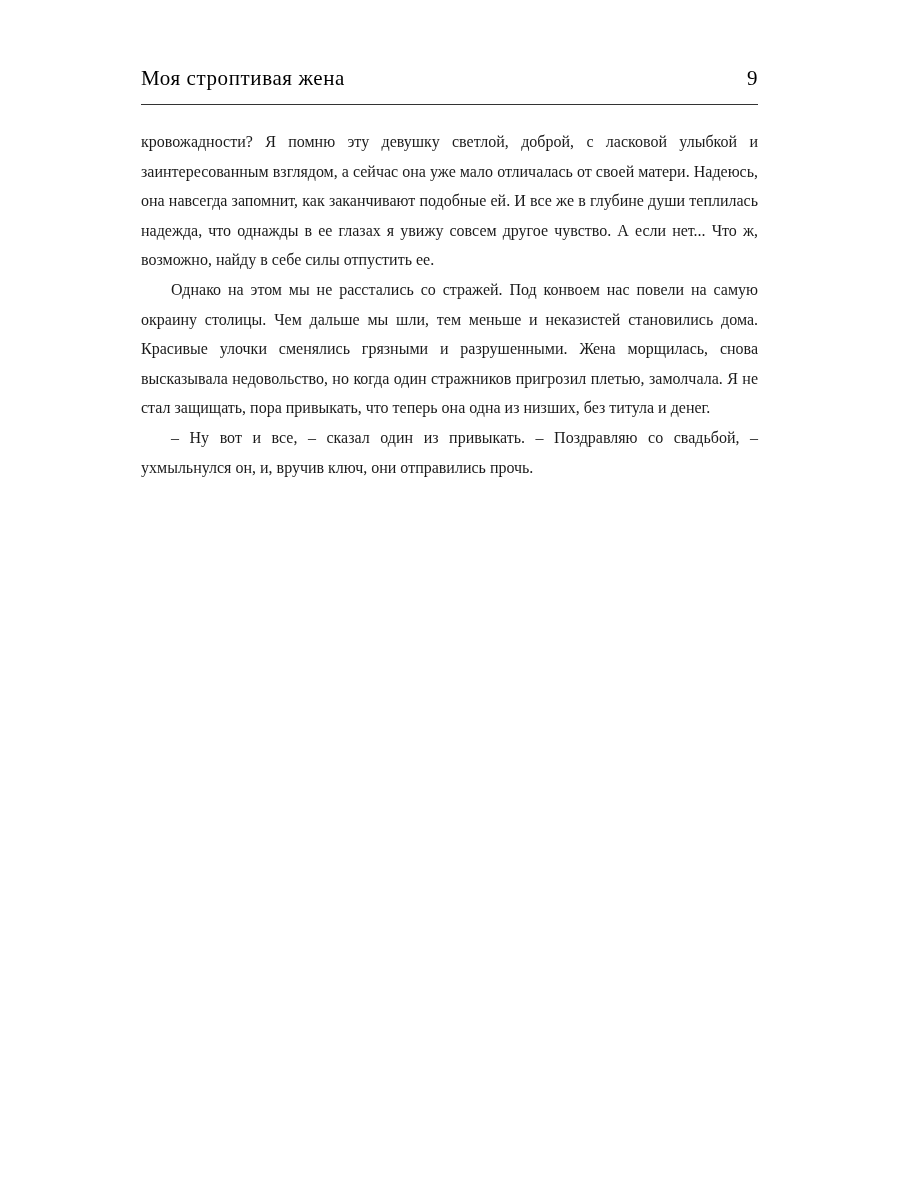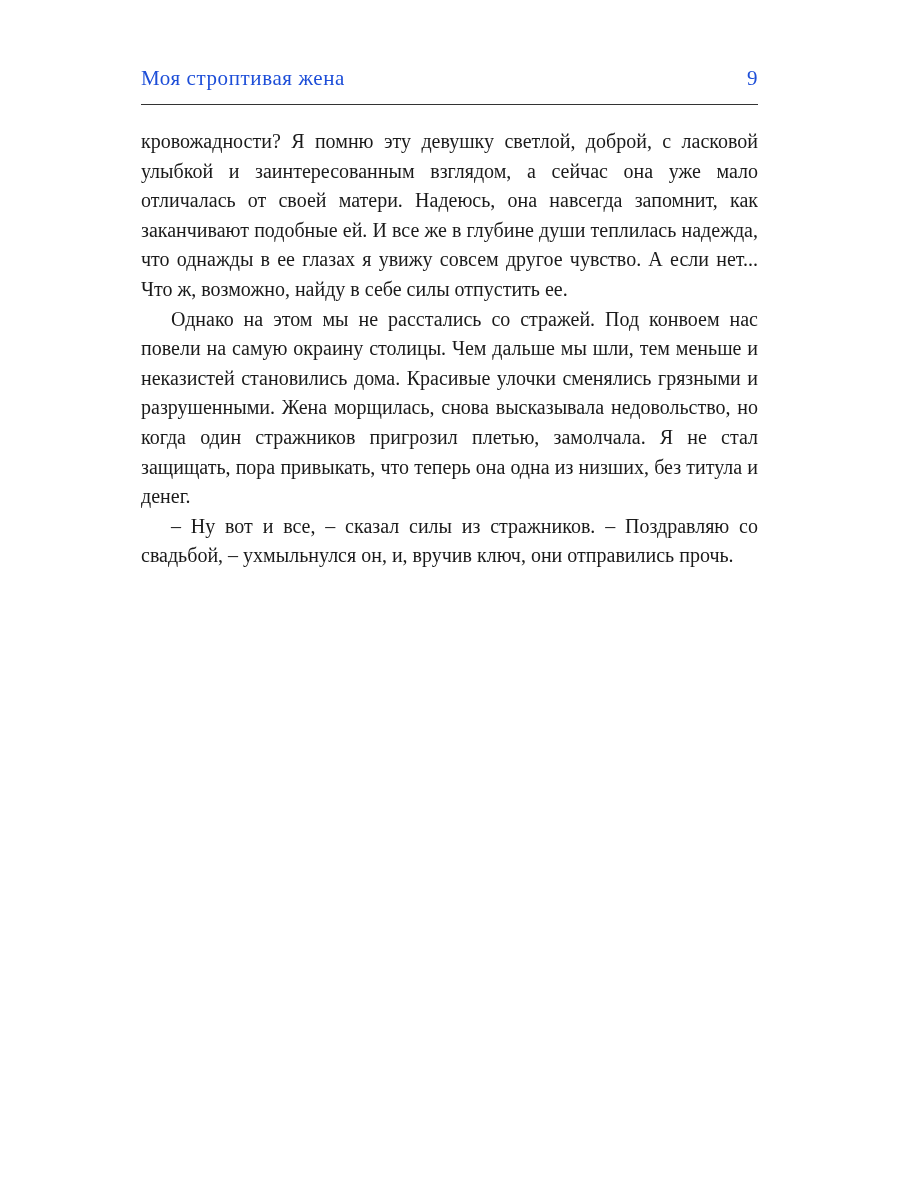--- a/index.html
+++ b/index.html
@@ -20,32 +20,32 @@
       left: 141px;
       top: 62px;
       width: 617px;
     }
     .running-head {
       display: flex;
       justify-content: space-between;
       align-items: baseline;
       font-size: 21px;
       letter-spacing: 0.6px;
-      color: #1d4ed8;
+      color: #000000;
       height: 36px;
       padding-top: 4px;
     }
     .rule {
       height: 0;
       border-top: 1.4px solid #333;
       margin-top: 2px;
     }
     .body-text {
       margin-top: 22px;
-      font-size: 20px;
+      font-size: 16px;
       line-height: 29.6px;
       text-align: justify;
       hyphens: none;
     }
     .body-text p {
       margin: 0;
       text-indent: 30px;
     }
     .body-text p.no-indent {
       text-indent: 0;
@@ -57,15 +57,15 @@
 <div class="page">
   <div class="running-head">
     <span>Моя строптивая жена</span>
     <span>9</span>
   </div>
   <div class="rule"></div>
 
   <div class="body-text">
     <p class="no-indent">кровожадности? Я помню эту девушку светлой, доброй, с ласковой улыбкой и заинтересованным взглядом, а сейчас она уже мало отличалась от своей матери. Надеюсь, она навсегда запомнит, как заканчивают подобные ей. И все же в глубине души теплилась надежда, что однажды в ее глазах я увижу совсем другое чувство. А если нет... Что ж, возможно, найду в себе силы отпустить ее.</p>
     <p>Однако на этом мы не расстались со стражей. Под конвоем нас повели на самую окраину столицы. Чем дальше мы шли, тем меньше и неказистей становились дома. Красивые улочки сменялись грязными и разрушенными. Жена морщилась, снова высказывала недовольство, но когда один стражников пригрозил плетью, замолчала. Я не стал защищать, пора привыкать, что теперь она одна из низших, без титула и денег.</p>
-    <p>– Ну вот и все, – сказал силы из стражников. – Поздравляю со свадьбой, – ухмыльнулся он, и, вручив ключ, они отправились прочь.</p>
+    <p>– Ну вот и все, – сказал один из привыкать. – Поздравляю со свадьбой, – ухмыльнулся он, и, вручив ключ, они отправились прочь.</p>
   </div>
 </div>
 
 </body></html>

